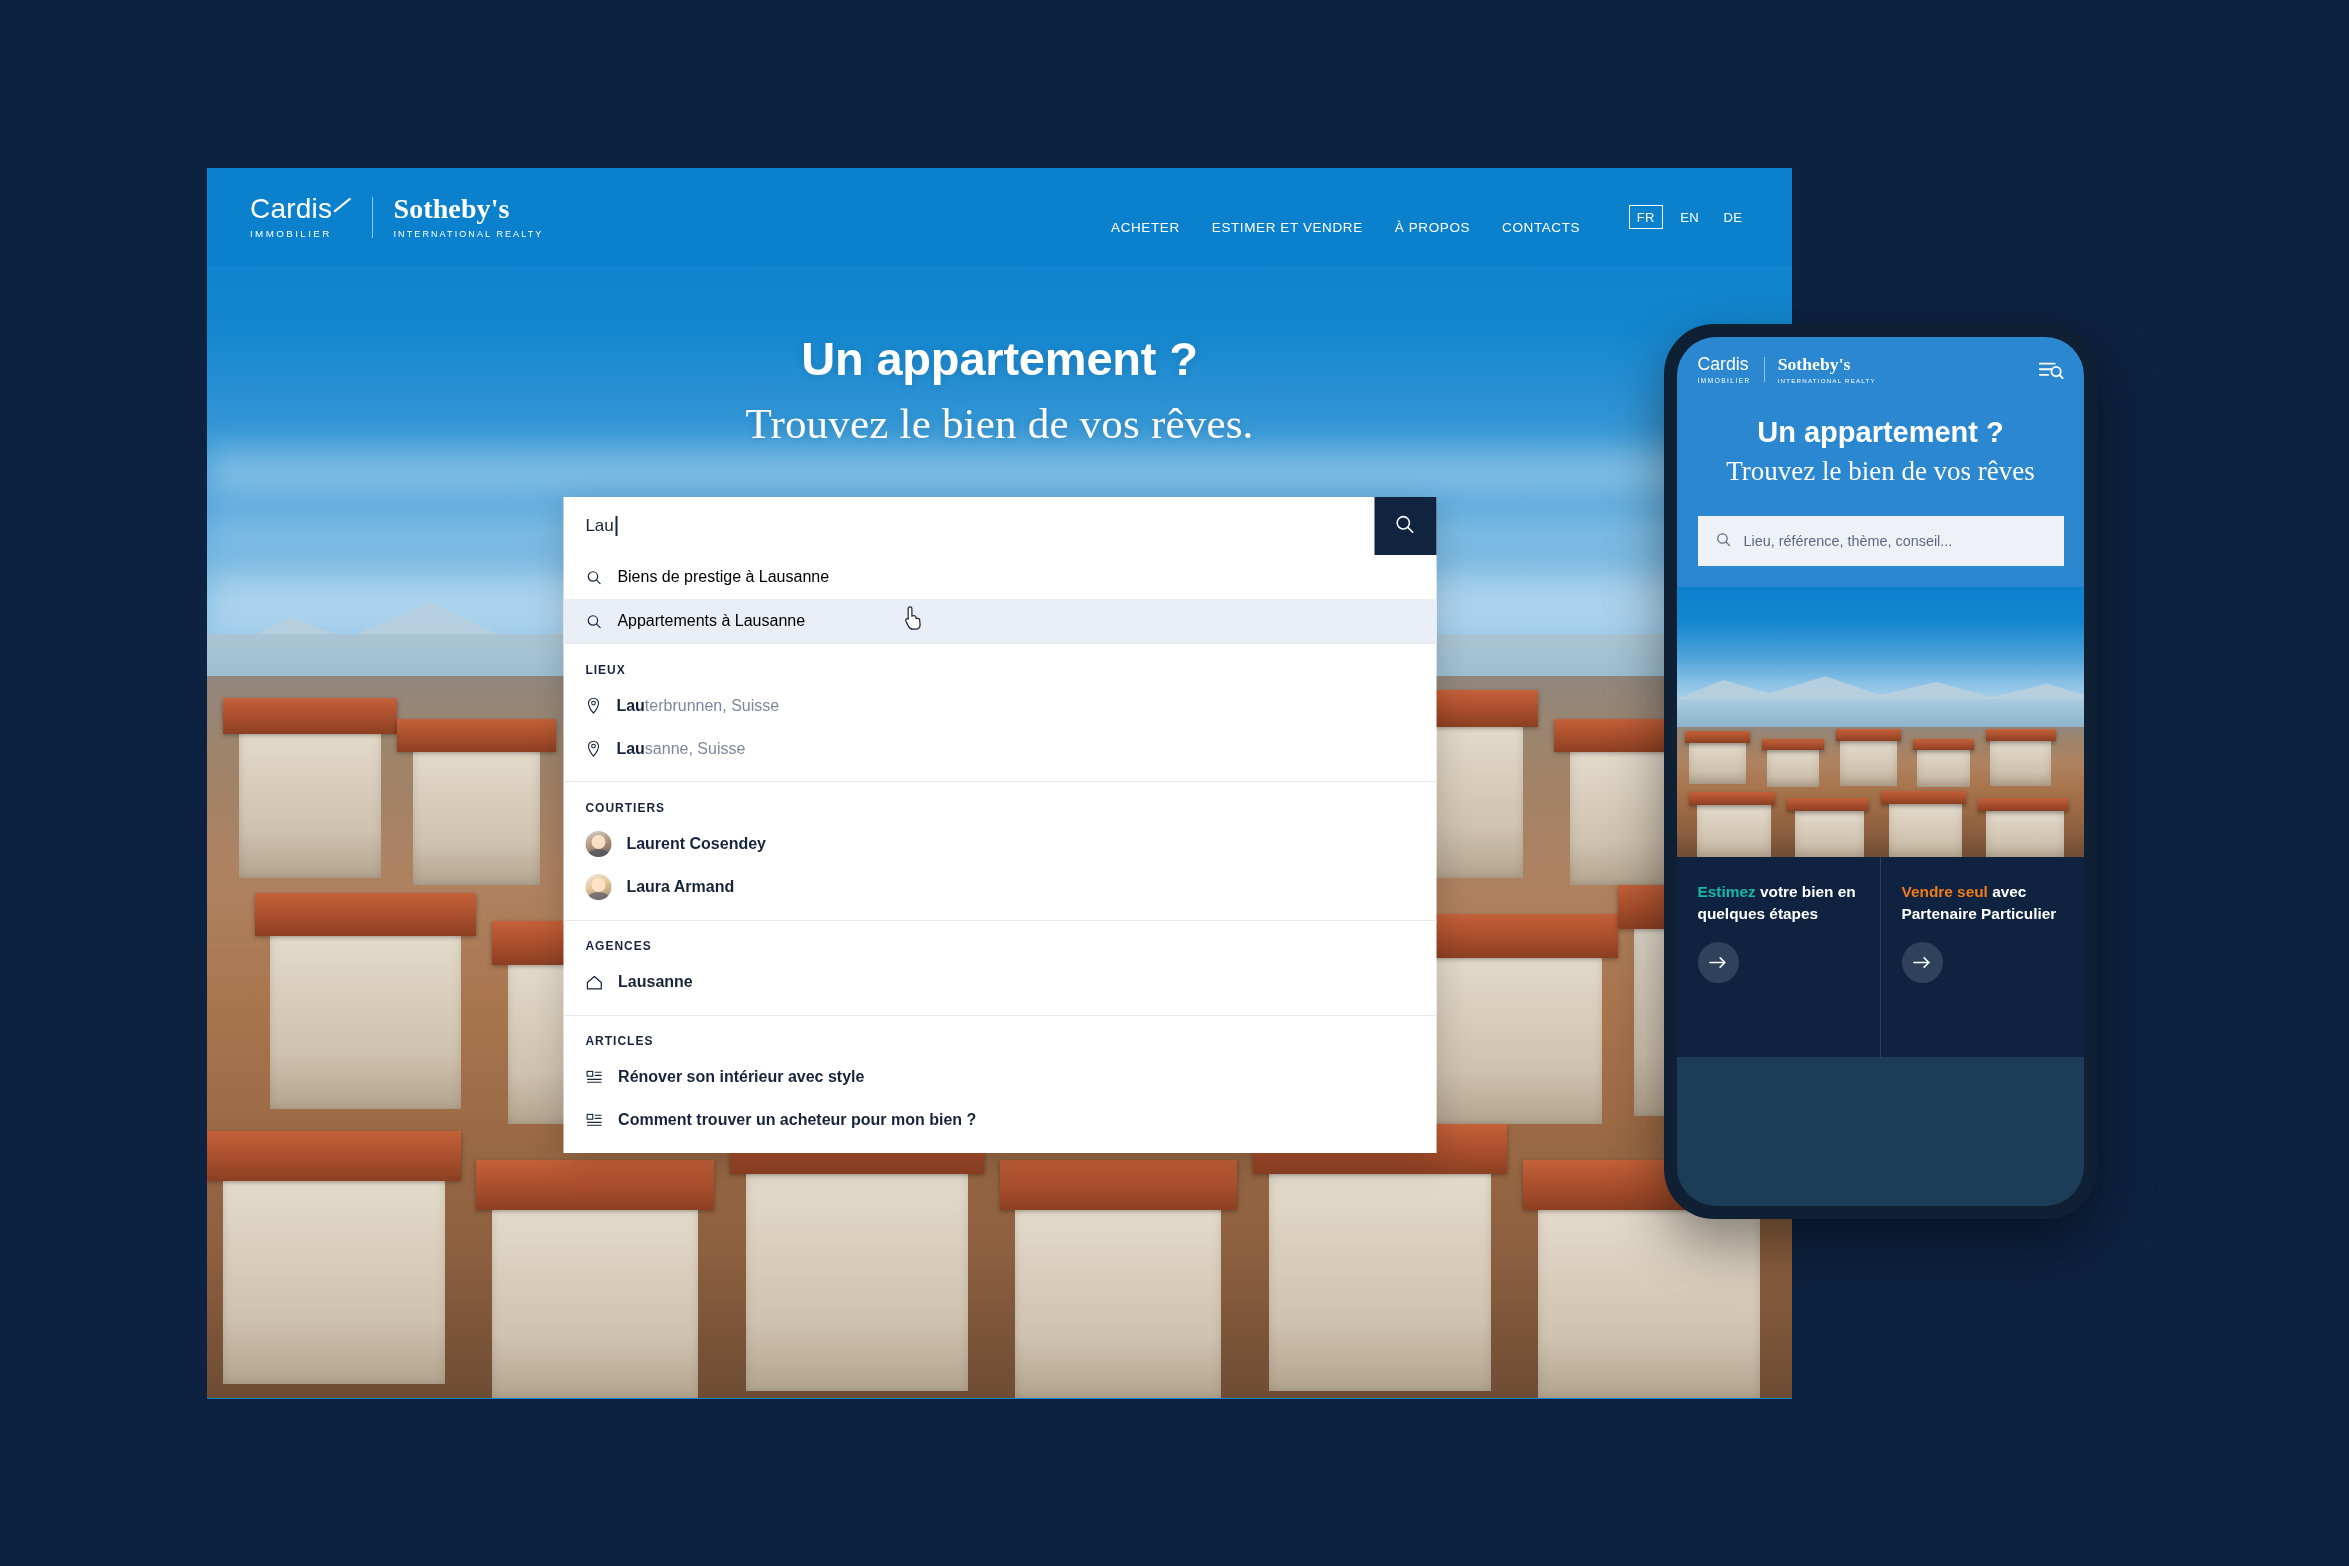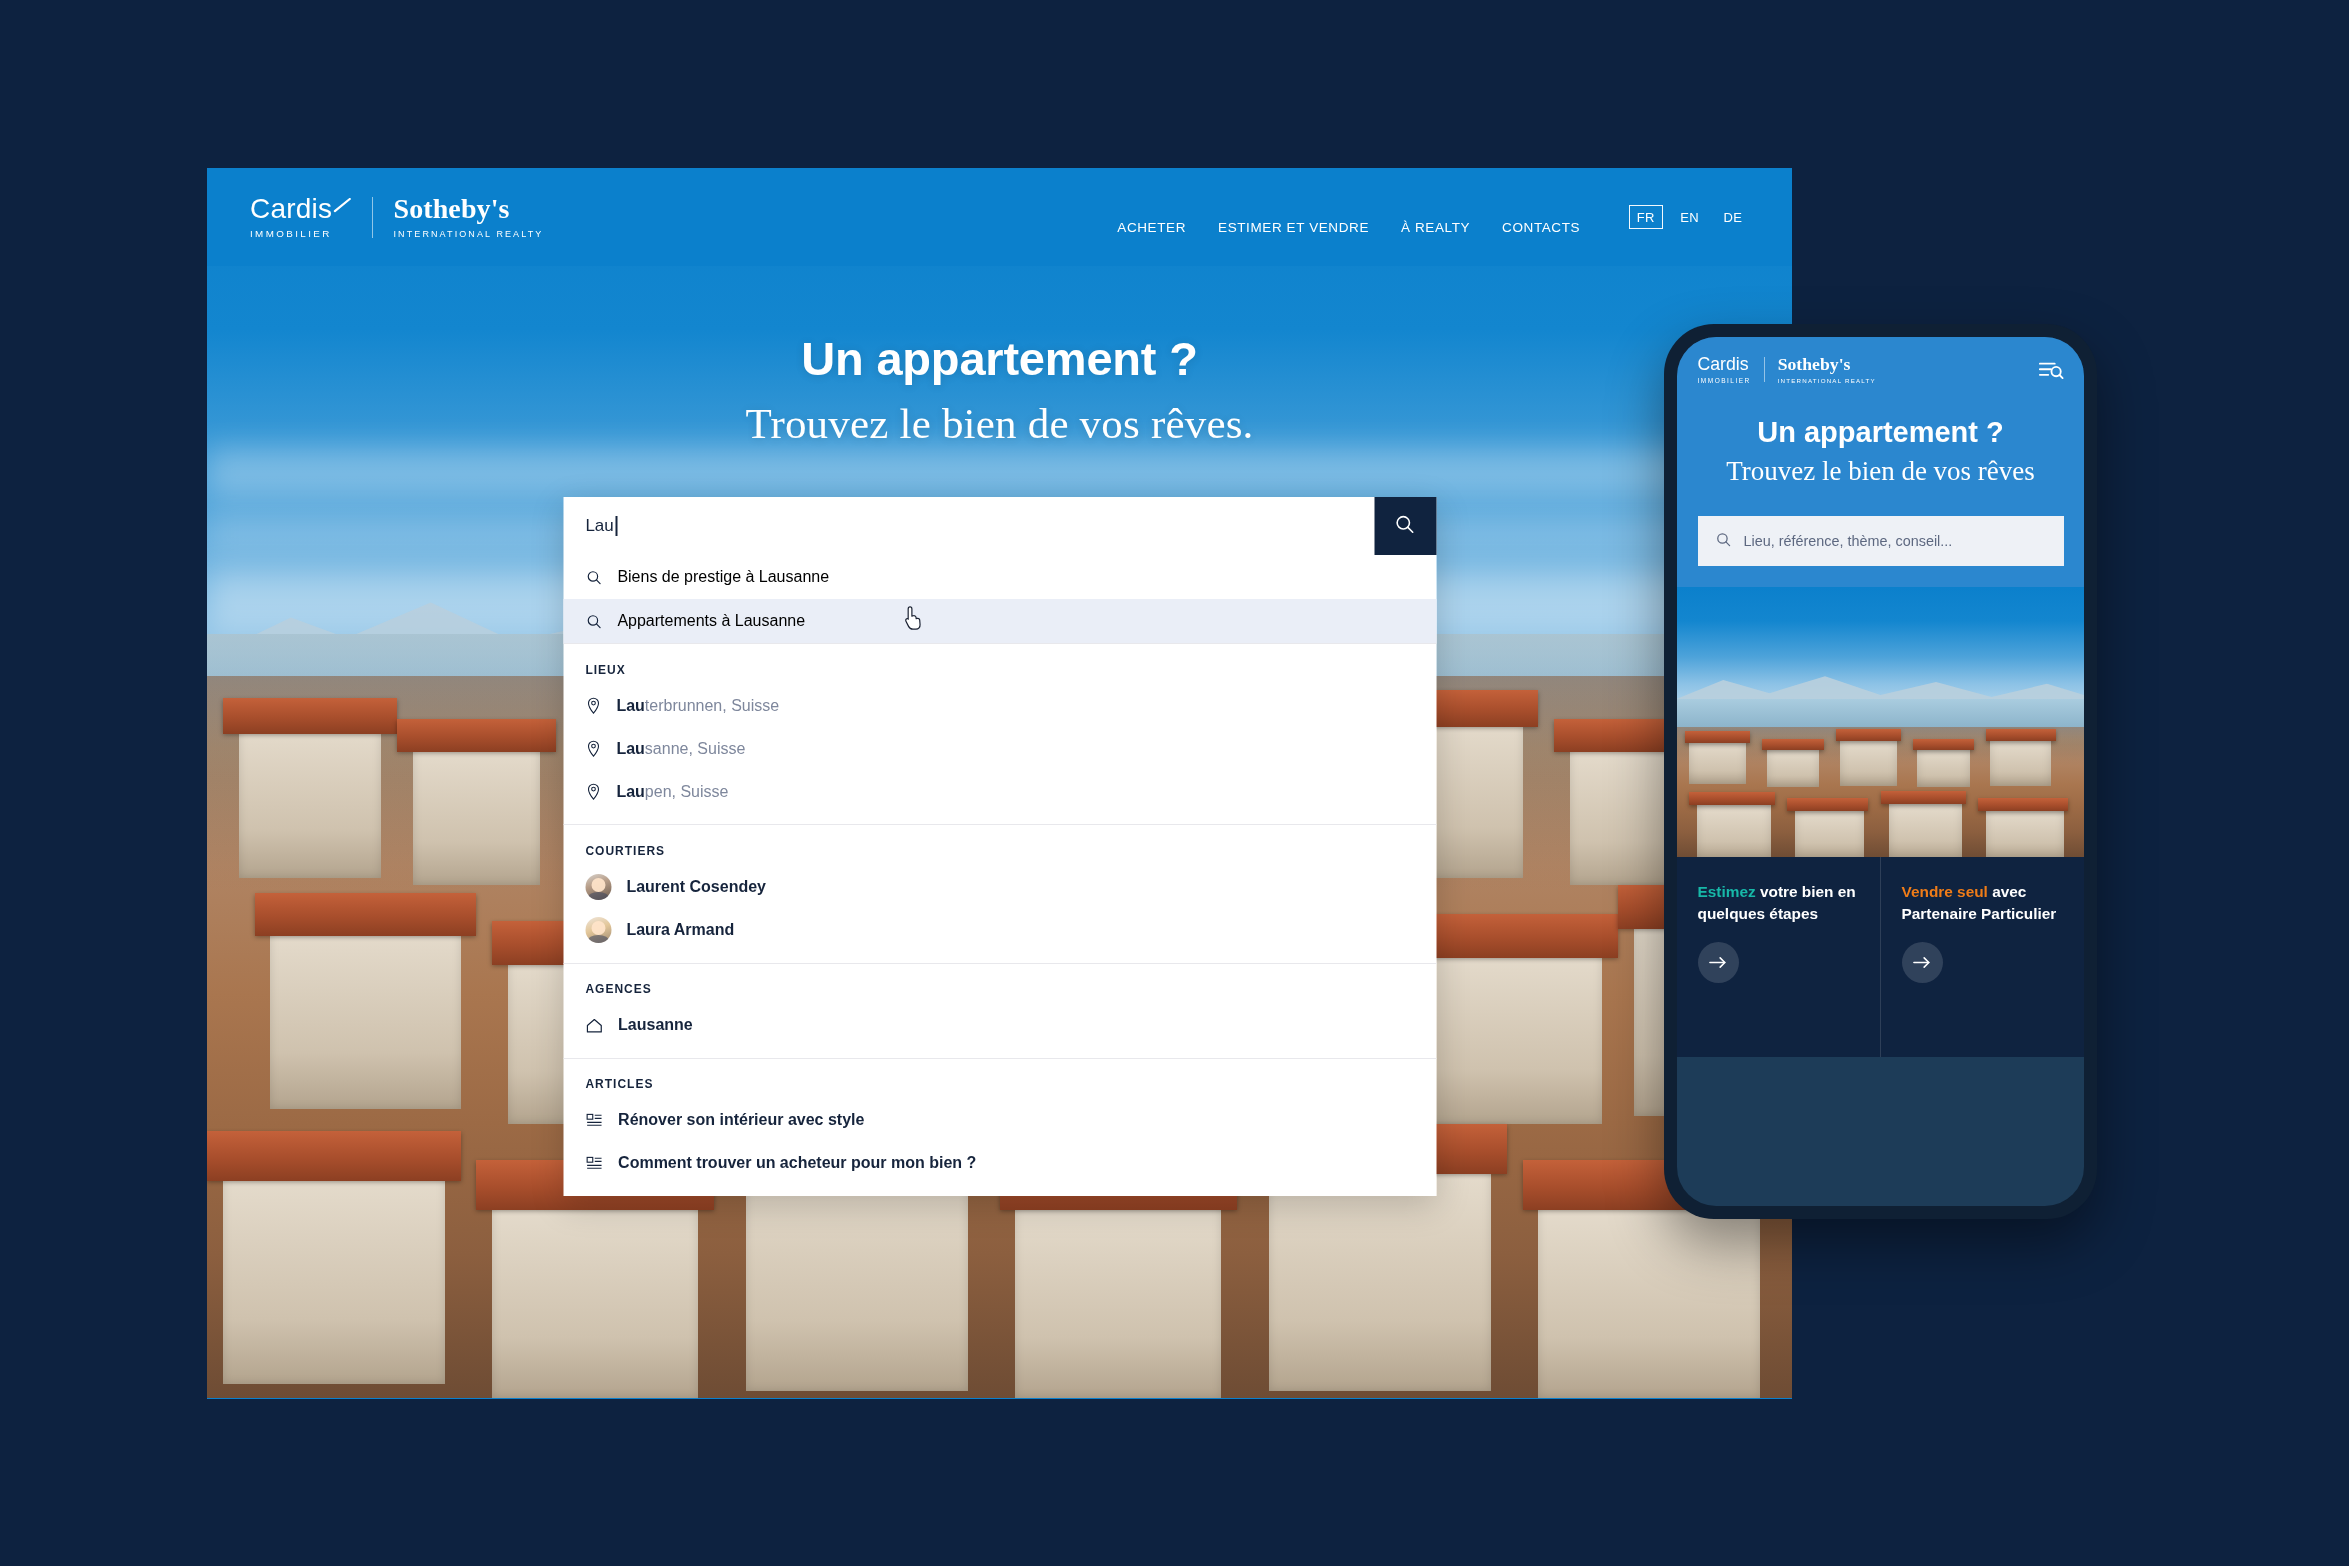--- a/index.html
+++ b/index.html
@@ -304,21 +304,21 @@
         <div class="logo-div"></div>
         <div class="logo-soth">
           <div class="big">Sotheby's</div>
           <div class="sub">INTERNATIONAL REALTY</div>
         </div>
       </div>
 
       <div class="dnav">
         <a href="#">ACHETER</a>
         <a href="#">ESTIMER ET VENDRE</a>
-        <a href="#">À REALTY</a>
+        <a href="#">À PROPOS</a>
         <a href="#">CONTACTS</a>
         <div class="langs">
           <span class="lang active">FR</span>
           <span class="lang">EN</span>
           <span class="lang">DE</span>
         </div>
       </div>
     </div>
 
     <div class="dhero">
@@ -381,29 +381,20 @@
             <span><span class="pre">Lau</span><span class="rest">terbrunnen, Suisse</span></span>
           </div>
           <div class="dd-item">
             <span class="icon">
               <svg width="16" height="17.7" viewBox="0 0 20 24">
                   <path d="M10,1.6 C13.8,1.6 16.8,4.6 16.8,8.4 C16.8,13.6 10,22 10,22 C10,22 3.2,13.6 3.2,8.4 C3.2,4.6 6.2,1.6 10,1.6 Z" fill="none" stroke="#16243c" stroke-width="1.5"></path>
                   <circle cx="10" cy="8.3" r="2.5" fill="none" stroke="#16243c" stroke-width="1.5"></circle>
                 </svg>
             </span>
             <span><span class="pre">Lau</span><span class="rest">sanne, Suisse</span></span>
-          </div>
-          <div class="dd-item">
-            <span class="icon">
-              <svg width="16" height="17.7" viewBox="0 0 20 24">
-                  <path d="M10,1.6 C13.8,1.6 16.8,4.6 16.8,8.4 C16.8,13.6 10,22 10,22 C10,22 3.2,13.6 3.2,8.4 C3.2,4.6 6.2,1.6 10,1.6 Z" fill="none" stroke="#16243c" stroke-width="1.5"></path>
-                  <circle cx="10" cy="8.3" r="2.5" fill="none" stroke="#16243c" stroke-width="1.5"></circle>
-                </svg>
-            </span>
-            <span><span class="pre">Lau</span><span class="rest">pen, Suisse</span></span>
           </div>
         </div>
 
         <div class="dd-section">
           <div class="dd-label">COURTIERS</div>
           <div class="dd-item">
             <span class="avatar av1"></span>
             <span class="pre">Laurent Cosendey</span>
           </div>
           <div class="dd-item">

